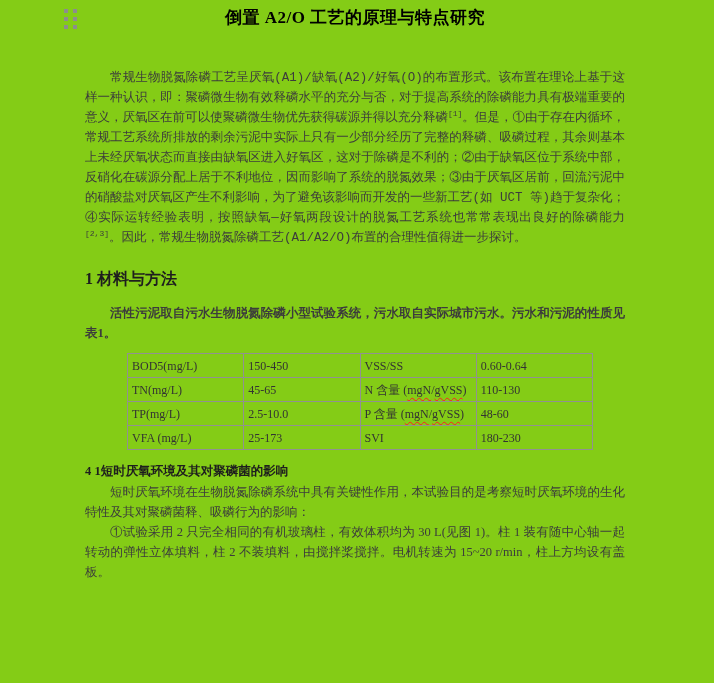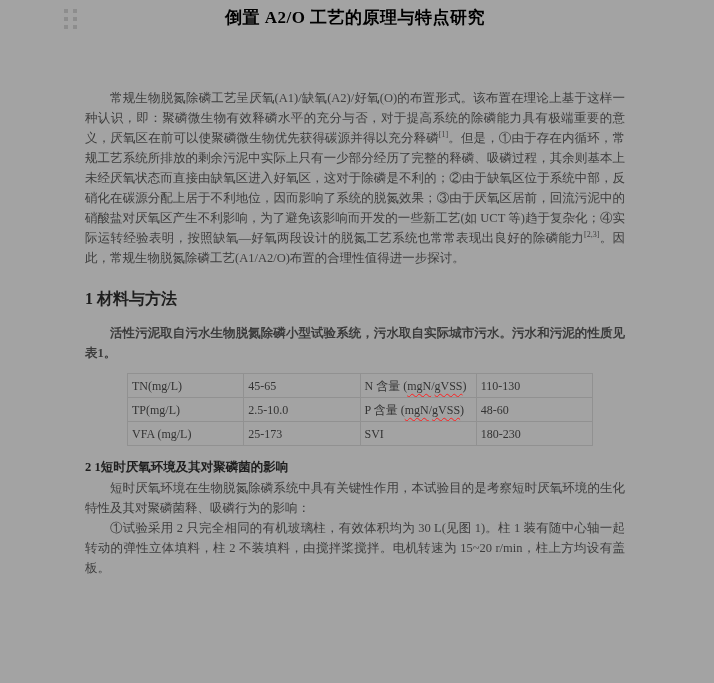--- a/index.html
+++ b/index.html
@@ -1,19 +1,19 @@
 <!DOCTYPE html>
 <html><head>
 <meta charset="utf-8">
 <style>
   html,body{margin:0;padding:0;background:#fff;}
   .page{
     position:relative;
     width:714px;height:683px;
-    background:#a3a3a3;
+    background:#84cc16;
     font-family:"Liberation Serif","DejaVu Serif",serif;
     color:#3c3c3c;
     overflow:hidden;
     box-sizing:border-box;
   }
   
   .drag-handle{
     position:absolute;left:64px;top:9px;
     display:grid;grid-template-columns:repeat(2,4px);
     grid-auto-rows:4px;gap:4px 5px;
@@ -28,21 +28,21 @@
     letter-spacing:0.5px;
     line-height:24px;
   }
   .body-p{
     margin:0;
     font-size:12.5px;line-height:20px;
     text-align:justify;
     text-indent:2em;
     color:#3c3c3c;
   }
-  .p-intro{margin-top:58px;}
+  .p-intro{margin-top:38px;font-family:Liberation Mono, monospace;}
   sup.cite{font-size:8px;line-height:0;color:#3c3c3c;}
   h2.sec{
     margin:22px 0 0 0;
     font-size:16px;font-weight:bold;color:#1e1e1e;
     line-height:18px;
   }
   .p-s1{margin-top:15px;font-weight:bold;}
   h3.subsec{
     margin:13px 0 0 0;
     font-size:12.5px;font-weight:bold;color:#1e1e1e;
@@ -98,20 +98,26 @@
     <p class="body-p p-intro"><span>常规生物脱氮除磷工艺呈厌氧(A1)/缺氧(A2)/好氧(O)的布置形式。该布置在理论上基于这样一种认识，即：聚磷微生物有效释磷水平的充分与否，对于提高系统的除磷能力具有极端重要的意义，厌氧区在前可以使聚磷微生物优先获得碳源并得以充分释磷</span><sup class="cite">[1]</sup><span>。但是，①由于存在内循环，常规工艺系统所排放的剩余污泥中实际上只有一少部分经历了完整的释磷、吸磷过程，其余则基本上未经厌氧状态而直接由缺氧区进入好氧区，这对于除磷是不利的；②由于缺氧区位于系统中部，反硝化在碳源分配上居于不利地位，因而影响了系统的脱氮效果；③由于厌氧区居前，回流污泥中的硝酸盐对厌氧区产生不利影响，为了避免该影响而开发的一些新工艺(如 UCT 等)趋于复杂化；④实际运转经验表明，按照缺氧—好氧两段设计的脱氮工艺系统也常常表现出良好的除磷能力</span><sup class="cite">[2,3]</sup><span>。因此，常规生物脱氮除磷工艺(A1/A2/O)布置的合理性值得进一步探讨。</span></p>
 
     <h2 class="sec">1 材料与方法</h2>
 
     <p class="body-p p-s1">活性污泥取自污水生物脱氮除磷小型试验系统，污水取自实际城市污水。污水和污泥的性质见表1。</p>
 
     <div class="tbl-wrap">
       <table class="props">
         <tbody>
           <tr>
+            <td>BOD5(mg/L)</td>
+            <td>150-450</td>
+            <td>VSS/SS</td>
+            <td>0.60-0.64</td>
+          </tr>
+          <tr>
             <td>TN(mg/L)</td>
             <td>45-65</td>
             <td><span>N 含量 (</span><span class="wavy">mgN</span><span>/</span><span class="wavy">gVSS</span><span>)</span></td>
             <td>110-130</td>
           </tr>
           <tr>
             <td>TP(mg/L)</td>
             <td>2.5-10.0</td>
             <td><span>P 含量 (</span><span class="wavy">mgN</span><span>/</span><span class="wavy">gVSS</span><span>)</span></td>
             <td>48-60</td>
@@ -120,20 +126,20 @@
             <td>VFA (mg/L)</td>
             <td>25-173</td>
             <td>SVI</td>
             <td>180-230</td>
           </tr>
         </tbody>
       </table>
     </div>
 
 
-    <h3 class="subsec">2 1短时厌氧环境及其对聚磷菌的影响</h3>
+    <h3 class="subsec">4 1短时厌氧环境及其对聚磷菌的影响</h3>
 
     <p class="body-p p-s2a">短时厌氧环境在生物脱氮除磷系统中具有关键性作用，本试验目的是考察短时厌氧环境的生化特性及其对聚磷菌释、吸磷行为的影响：</p>
 
     <p class="body-p p-s2b">①试验采用 2 只完全相同的有机玻璃柱，有效体积均为 30 L(见图 1)。柱 1 装有随中心轴一起转动的弹性立体填料，柱 2 不装填料，由搅拌桨搅拌。电机转速为 15~20 r/min，柱上方均设有盖板。</p>
 
   </div>
 </div>
 
 </body></html>

